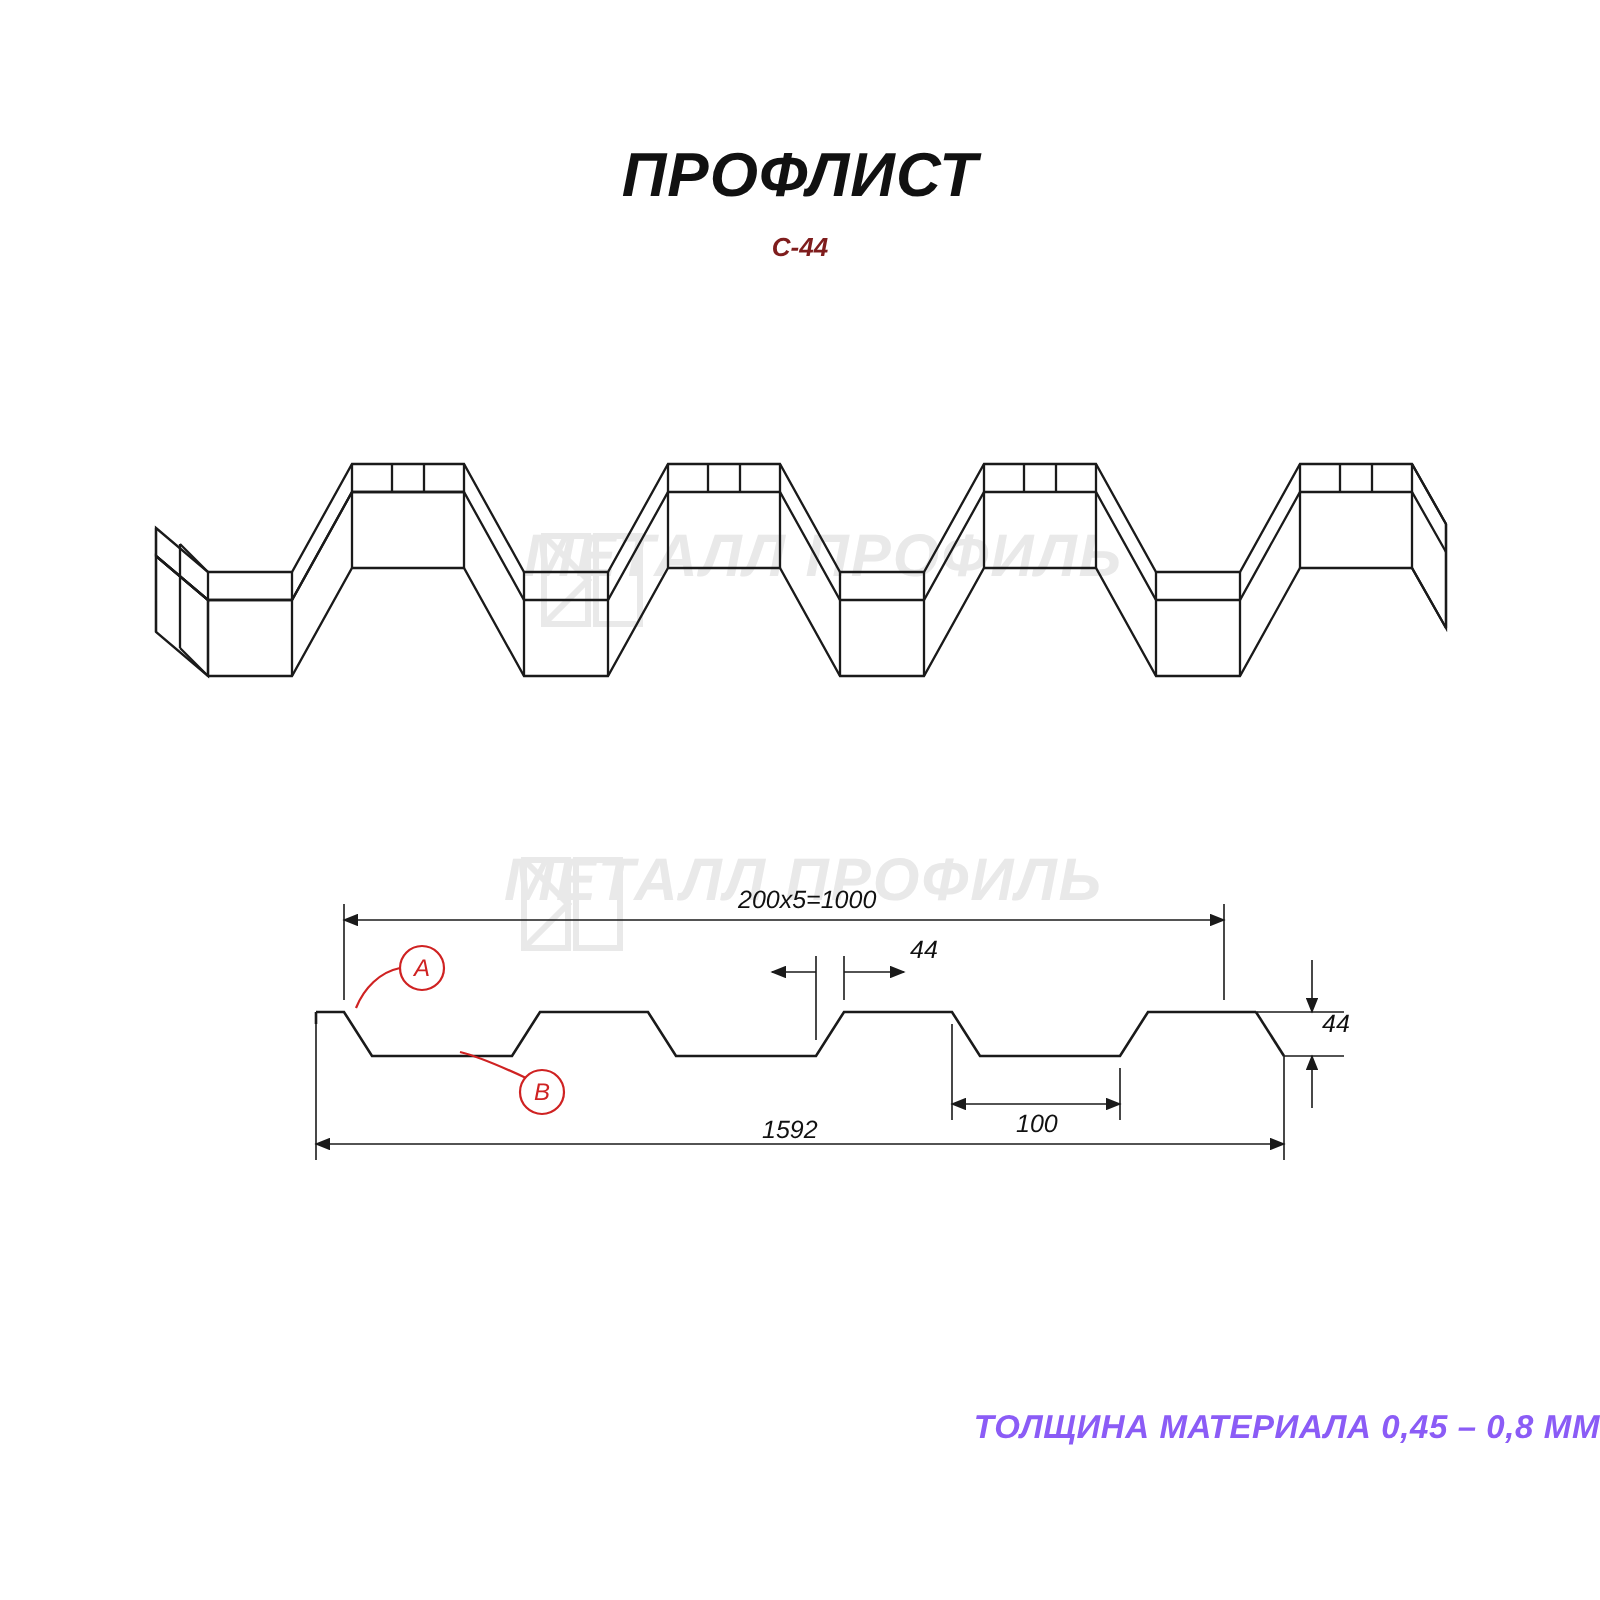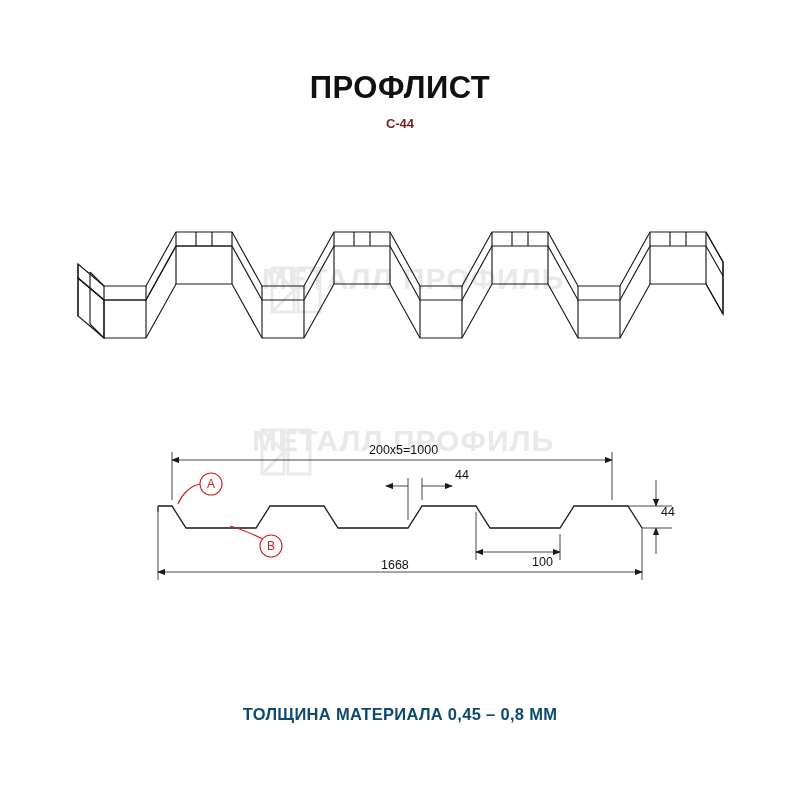--- a/index.html
+++ b/index.html
@@ -13,20 +13,21 @@
     position: relative;
     overflow: hidden;
     font-family: "Liberation Sans", sans-serif;
     color: #1a1a1a;
   }
   .page {
     position: absolute;
     left: 0; top: 0;
     width: 800px;
     height: 572px;
+    font-style: italic;
   }
   .title {
     position: absolute;
     left: 0;
     top: 70px;
     width: 800px;
     text-align: center;
     font-size: 31px;
     font-weight: bold;
     letter-spacing: 0.5px;
@@ -40,25 +41,25 @@
     text-align: center;
     font-size: 13px;
     font-weight: bold;
     color: #7f1d1d;
   }
   .footer-note {
     position: absolute;
     left: 0;
     top: 705px;
     width: 800px;
-    text-align: center;
+    text-align: right;
     font-size: 16.5px;
     font-weight: bold;
     letter-spacing: 0.3px;
-    color: #0c4a6e;
+    color: #8b5cf6;
   }
   .svg-layer {
     position: absolute;
     left: 0;
     top: 0;
   }
   .wm {
     position: absolute;
     font-family: "Liberation Sans", sans-serif;
     font-weight: bold;
@@ -226,22 +227,22 @@
     <g stroke="#cf2222" fill="none" stroke-width="1.1">
       <circle cx="211" cy="484" r="11"></circle>
       <path d="M200 484 C190 486 182 494 178 504"></path>
       <circle cx="271" cy="546" r="11"></circle>
       <path d="M263 539 C248 532 238 528 230 526"></path>
     </g>
   </svg>
 
   <div class="lbl" style="left:369px; top:443px;">200х5=1000</div>
   <div class="lbl" style="left:455px; top:468px;">44</div>
-  <div class="lbl" style="left:532px; top:555px;">100</div>
-  <div class="lbl" style="left:381px; top:558px;">1668</div>
+  <div class="lbl" style="left:508px; top:555px;">100</div>
+  <div class="lbl" style="left:381px; top:558px;">1592</div>
   <div class="lbl" style="left:661px; top:505px;text-align:right;">44</div>
 
   <div class="lbl lbl-red" style="left:207px; top:477px;">A</div>
   <div class="lbl lbl-red" style="left:267px; top:539px;">B</div>
 
   <div class="footer-note">ТОЛЩИНА МАТЕРИАЛА 0,45 – 0,8 ММ</div>
 
 </div>
 
 </body></html>

